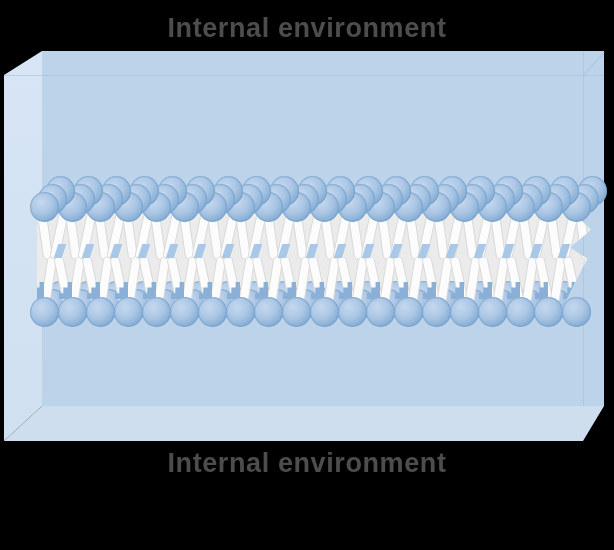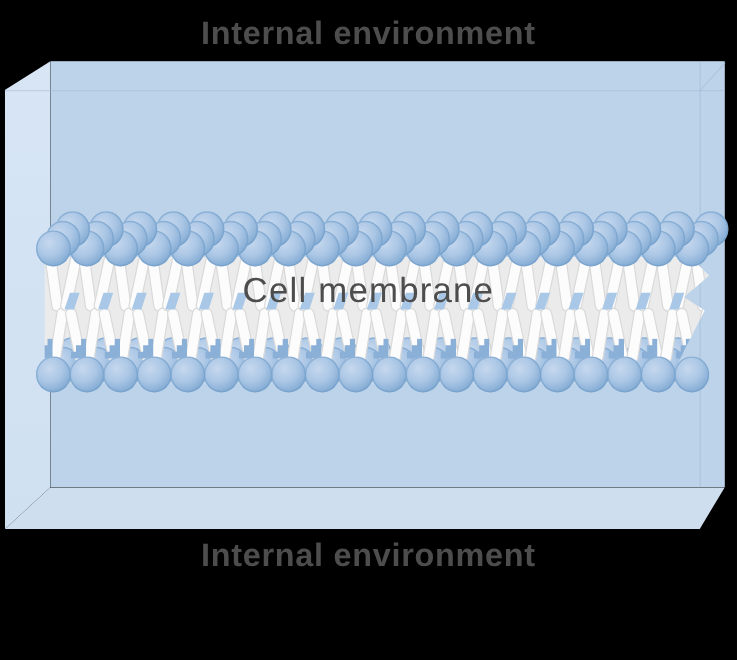--- a/index.html
+++ b/index.html
@@ -286,16 +286,15 @@
       <div class="sphere" style="left: 73.5px; top: 176px; background: radial-gradient(circle at 38% 34%, rgb(198, 216, 238) 0%, rgb(170, 198, 229) 42%, rgb(124, 166, 208) 82%, rgb(124, 166, 208) 100%);"></div>
       <div class="sphere" style="left: 65.5px; top: 184px; background: radial-gradient(circle at 38% 34%, rgb(198, 216, 238) 0%, rgb(170, 198, 229) 42%, rgb(124, 166, 208) 82%, rgb(124, 166, 208) 100%);"></div>
       <div class="sphere" style="left: 57.5px; top: 192px; background: radial-gradient(circle at 38% 34%, rgb(198, 216, 238) 0%, rgb(170, 198, 229) 42%, rgb(124, 166, 208) 82%, rgb(124, 166, 208) 100%);"></div>
       <div class="sphere" style="left: 57.5px; top: 297px; background: radial-gradient(circle at 38% 34%, rgb(198, 216, 238) 0%, rgb(170, 198, 229) 42%, rgb(124, 166, 208) 82%, rgb(124, 166, 208) 100%);"></div>
       <div class="sphere" style="left: 45.5px; top: 176px; background: radial-gradient(circle at 38% 34%, rgb(198, 216, 238) 0%, rgb(170, 198, 229) 42%, rgb(124, 166, 208) 82%, rgb(124, 166, 208) 100%);"></div>
       <div class="sphere" style="left: 37.5px; top: 184px; background: radial-gradient(circle at 38% 34%, rgb(198, 216, 238) 0%, rgb(170, 198, 229) 42%, rgb(124, 166, 208) 82%, rgb(124, 166, 208) 100%);"></div>
       <div class="sphere" style="left: 29.5px; top: 192px; background: radial-gradient(circle at 38% 34%, rgb(198, 216, 238) 0%, rgb(170, 198, 229) 42%, rgb(124, 166, 208) 82%, rgb(124, 166, 208) 100%);"></div>
       <div class="sphere" style="left: 29.5px; top: 297px; background: radial-gradient(circle at 38% 34%, rgb(198, 216, 238) 0%, rgb(170, 198, 229) 42%, rgb(124, 166, 208) 82%, rgb(124, 166, 208) 100%);"></div>
     </div>
 
-  <div class="membrane-label" style="color: rgb(77, 77, 77);">Cell membrane</div>
 
   <div class="env-label bottom-label" style="color: rgb(77, 77, 77);">Internal environment</div>
 </div>
 
 </body></html>

